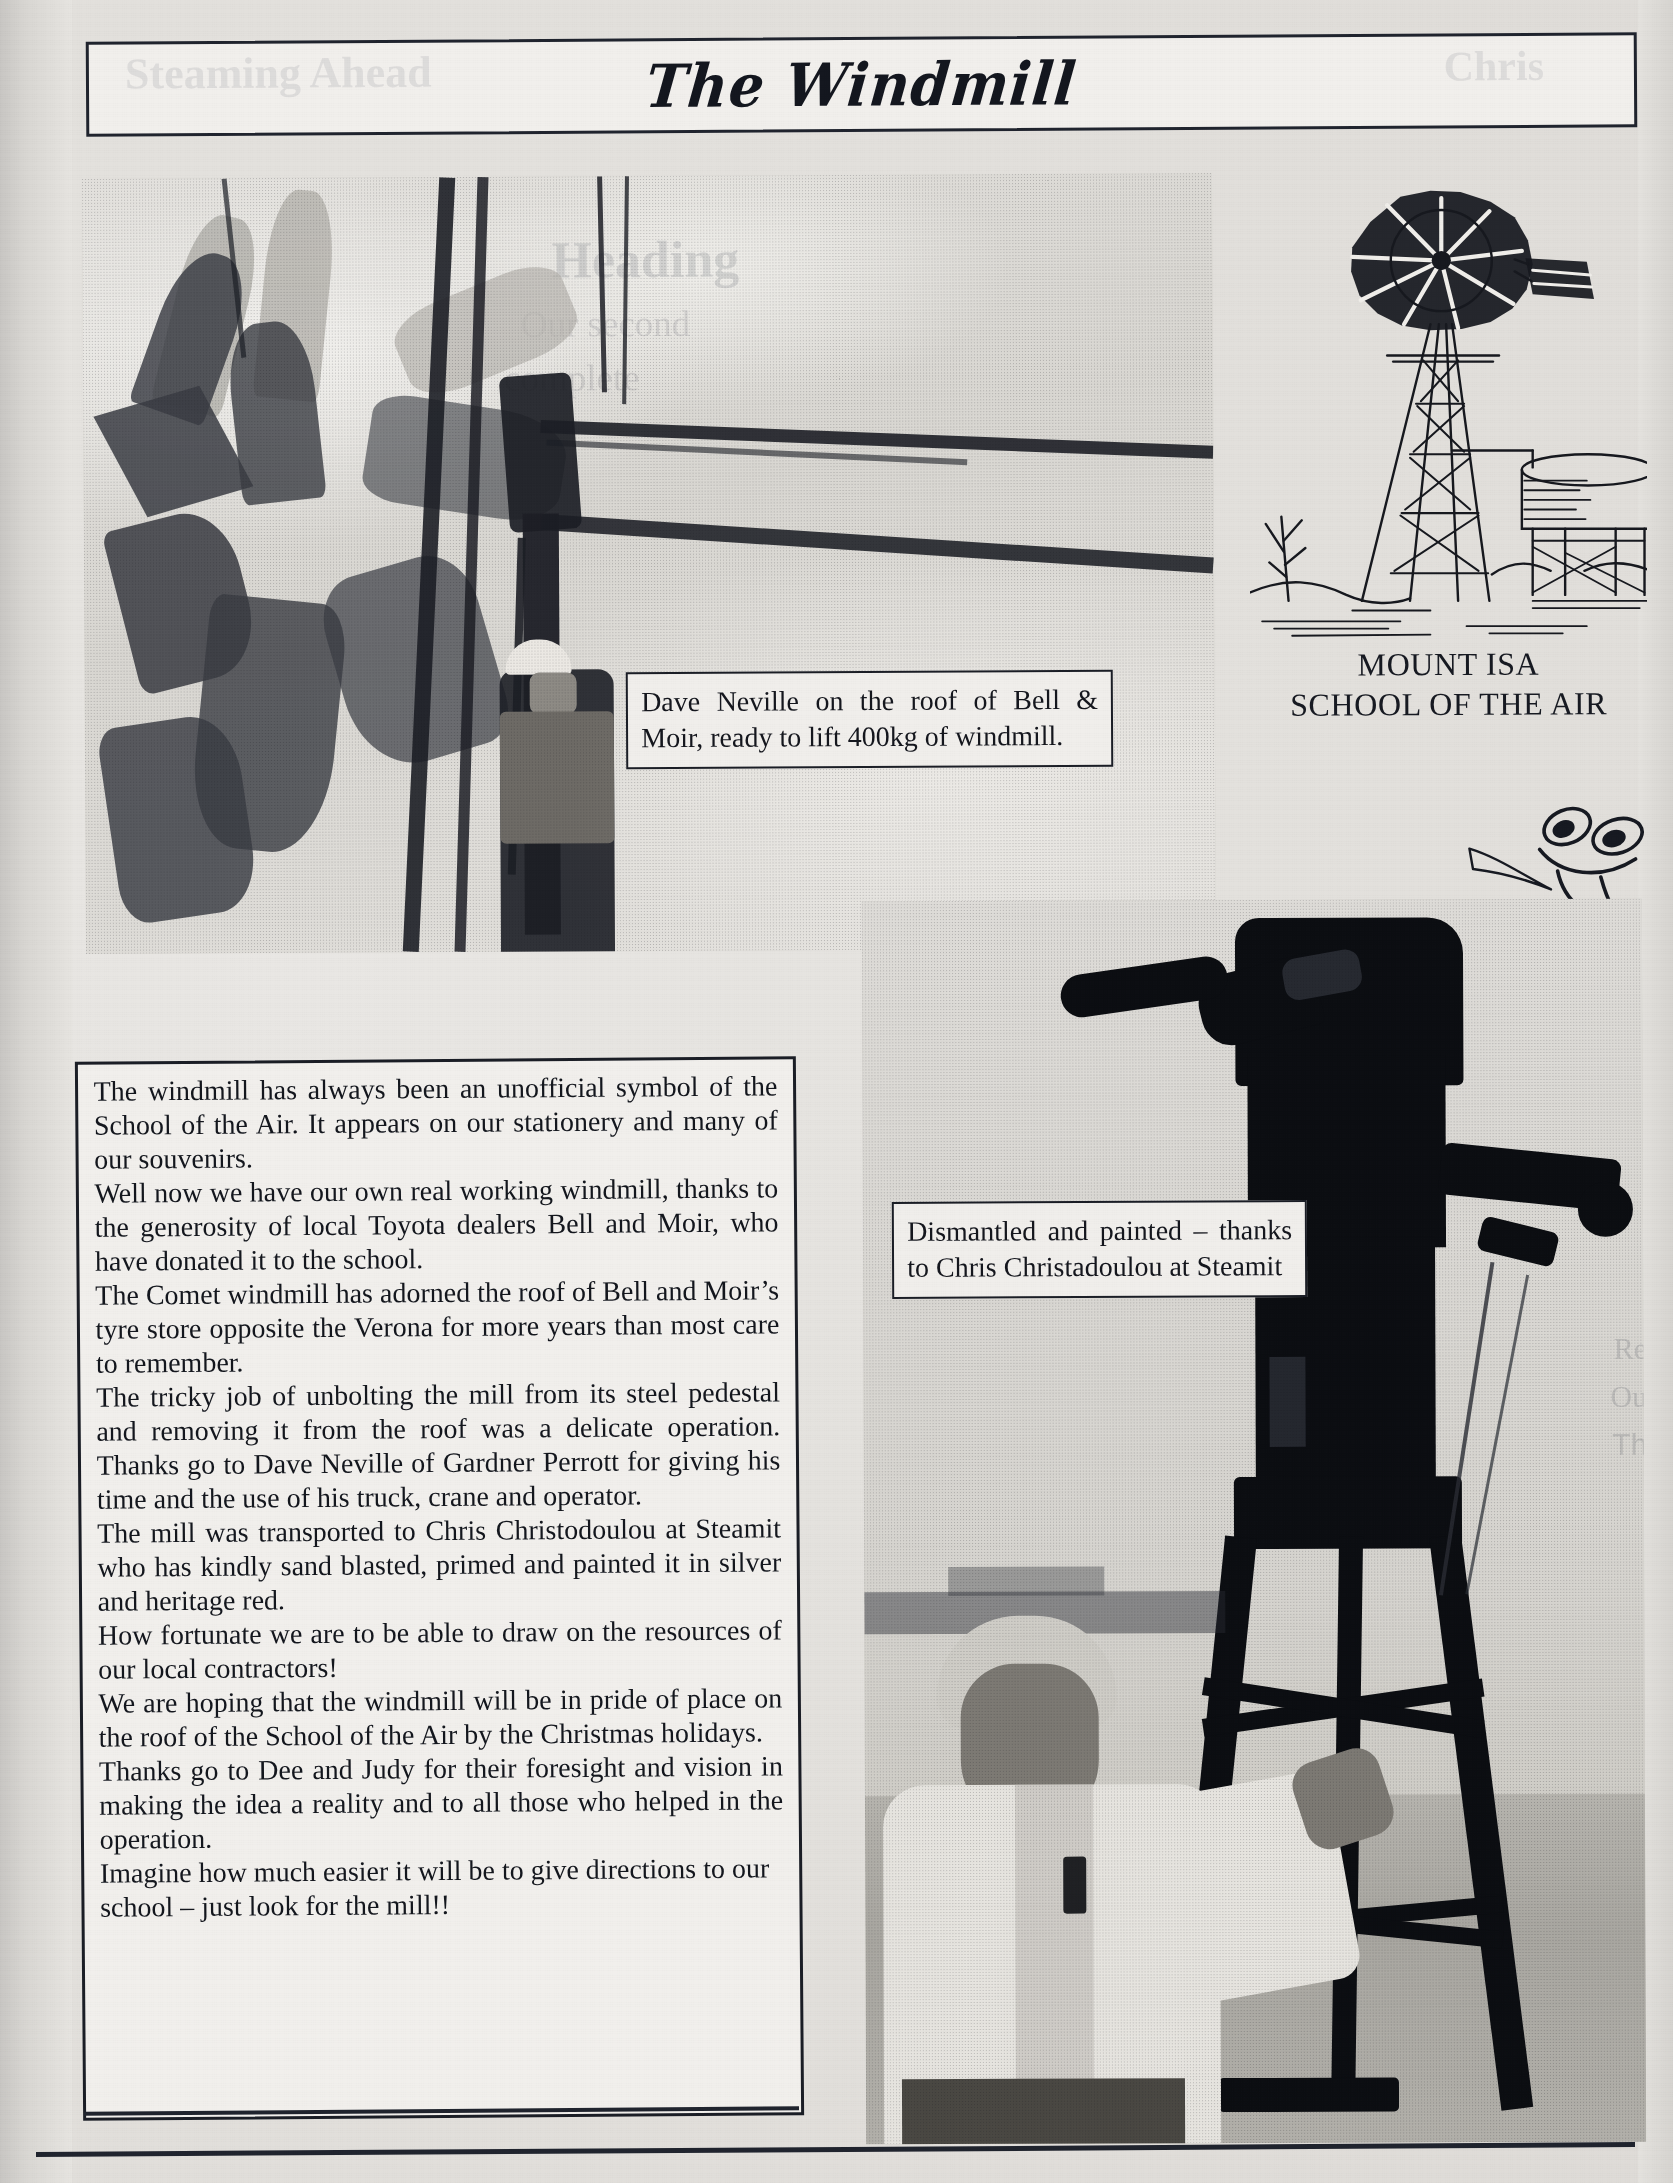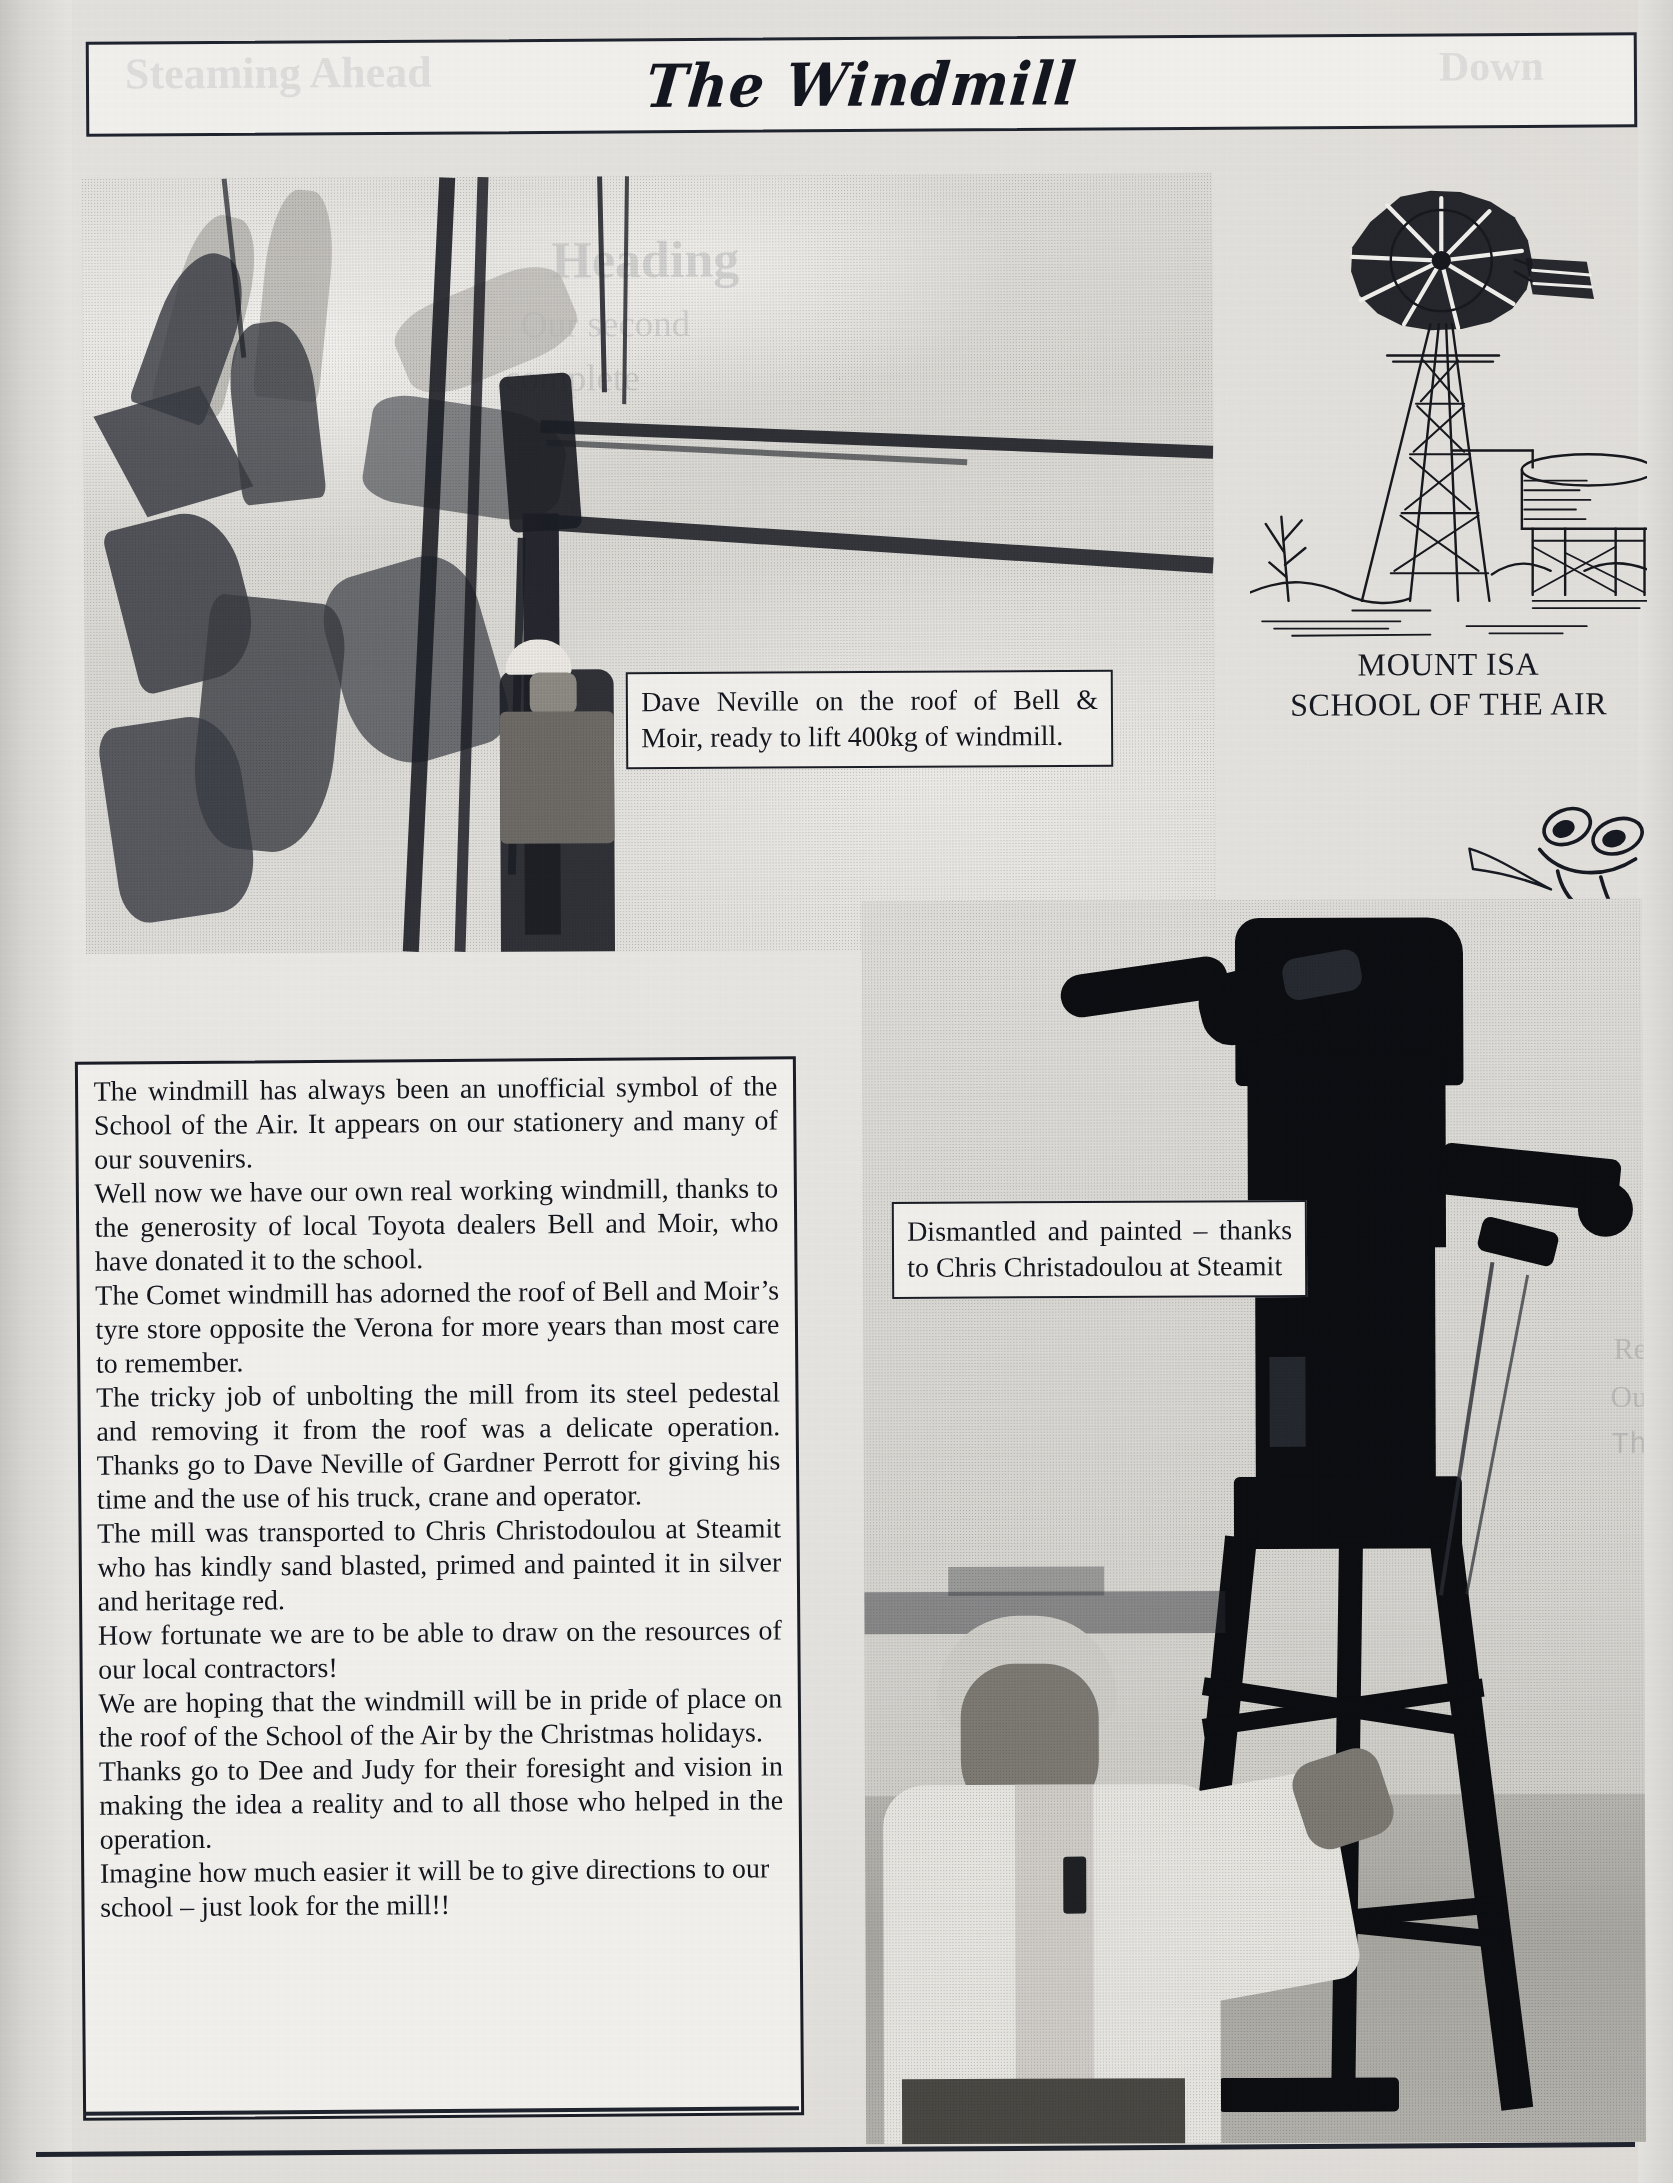--- a/index.html
+++ b/index.html
@@ -179,21 +179,21 @@
 <body>
 
 <div id="page">
 
   <div class="gutter-left"></div>
   <div class="gutter-right"></div>
 
   <div id="title-banner">
     <div class="inner">
       <span class="ghost" style="left:36px;top:3.6px;font-size:44px;font-family:'Liberation Serif',serif;font-weight:700;">Steaming Ahead</span>
-      <span class="ghost" style="right:90px;top:6px;font-size:42px;font-family:'Liberation Serif',serif;font-weight:700;">Down</span>
+      <span class="ghost" style="right:90px;top:6px;font-size:42px;font-family:'Liberation Serif',serif;font-weight:700;">Chris</span>
       <span id="page-title">The Windmill</span>
     </div>
   </div>
 
   <div id="photo-windmill-head">
     <div class="sky"></div>
 
     <div class="ghost" style="left:469px;top:54px;font-size:52px;font-weight:700;font-family:'Liberation Serif',serif;color:rgba(70,74,86,.16);">Heading</div>
     <div class="ghost" style="left:421px;top:126px;font-size:37px;font-family:'Liberation Serif',serif;color:rgba(70,74,86,.14);margin-left:17px;">Our second</div>
     <div class="ghost" style="left:421px;top:180px;font-size:37px;font-family:'Liberation Serif',serif;color:rgba(70,74,86,.14);">complete</div>
@@ -411,21 +411,21 @@
     <div class="shirt-sh" style="left:150px;top:884px;width:78px;height:361px;opacity:.6;"></div>
     <div class="shirt" style="left:283px;top:884px;width:198px;height:210px;border-radius:24px;transform:rotate(-10deg);"></div>
     <div class="skin" style="left:433px;top:854px;width:90px;height:90px;border-radius:24px;transform:rotate(-18deg);"></div>
     <div class="trouser" style="left:36px;top:1178px;width:283px;height:66px;"></div>
     <div class="machine-dk" style="left:198px;top:956px;width:23px;height:57px;border-radius:3.6px;opacity:.9;"></div>
 
     <div class="halftone"></div>
 
     <div class="ghost" style="right:-3.6px;top:433px;font-size:30px;font-family:'Liberation Serif',serif;color:rgba(60,64,76,.18);">Re</div>
     <div class="ghost" style="right:-3.6px;top:481px;font-size:30px;font-family:'Liberation Serif',serif;color:rgba(60,64,76,.18);">Ou</div>
-    <div class="ghost" style="right:-3.6px;top:529px;font-size:30px;font-family:Liberation Mono, monospace;color:rgba(60,64,76,.18);">Th</div>
+    <div class="ghost" style="right:-3.6px;top:529px;font-size:30px;font-family:Liberation Sans, sans-serif;color:rgba(60,64,76,.18);">Th</div>
   </div>
 
   <div id="caption-chris" class="caption-box">Dismantled and painted – thanks to Chris Christadoulou at Steamit</div>
 
   <div id="article-box">
     <div id="article-text">
         <p>The windmill has always been an unofficial symbol of the School of the Air.  It appears on our stationery and many of our souvenirs.</p>
         <p>Well now we have our own real working windmill, thanks to the generosity of local Toyota dealers Bell and Moir, who have donated it to the school.</p>
         <p>The Comet windmill has adorned the roof of Bell and Moir’s tyre store opposite the Verona for more years than most care to remember.</p>
         <p>The tricky job of unbolting the mill from its steel pedestal and removing it from the roof was a delicate operation.  Thanks go to Dave Neville of Gardner Perrott for giving his time and the use of his truck, crane and operator.</p>

